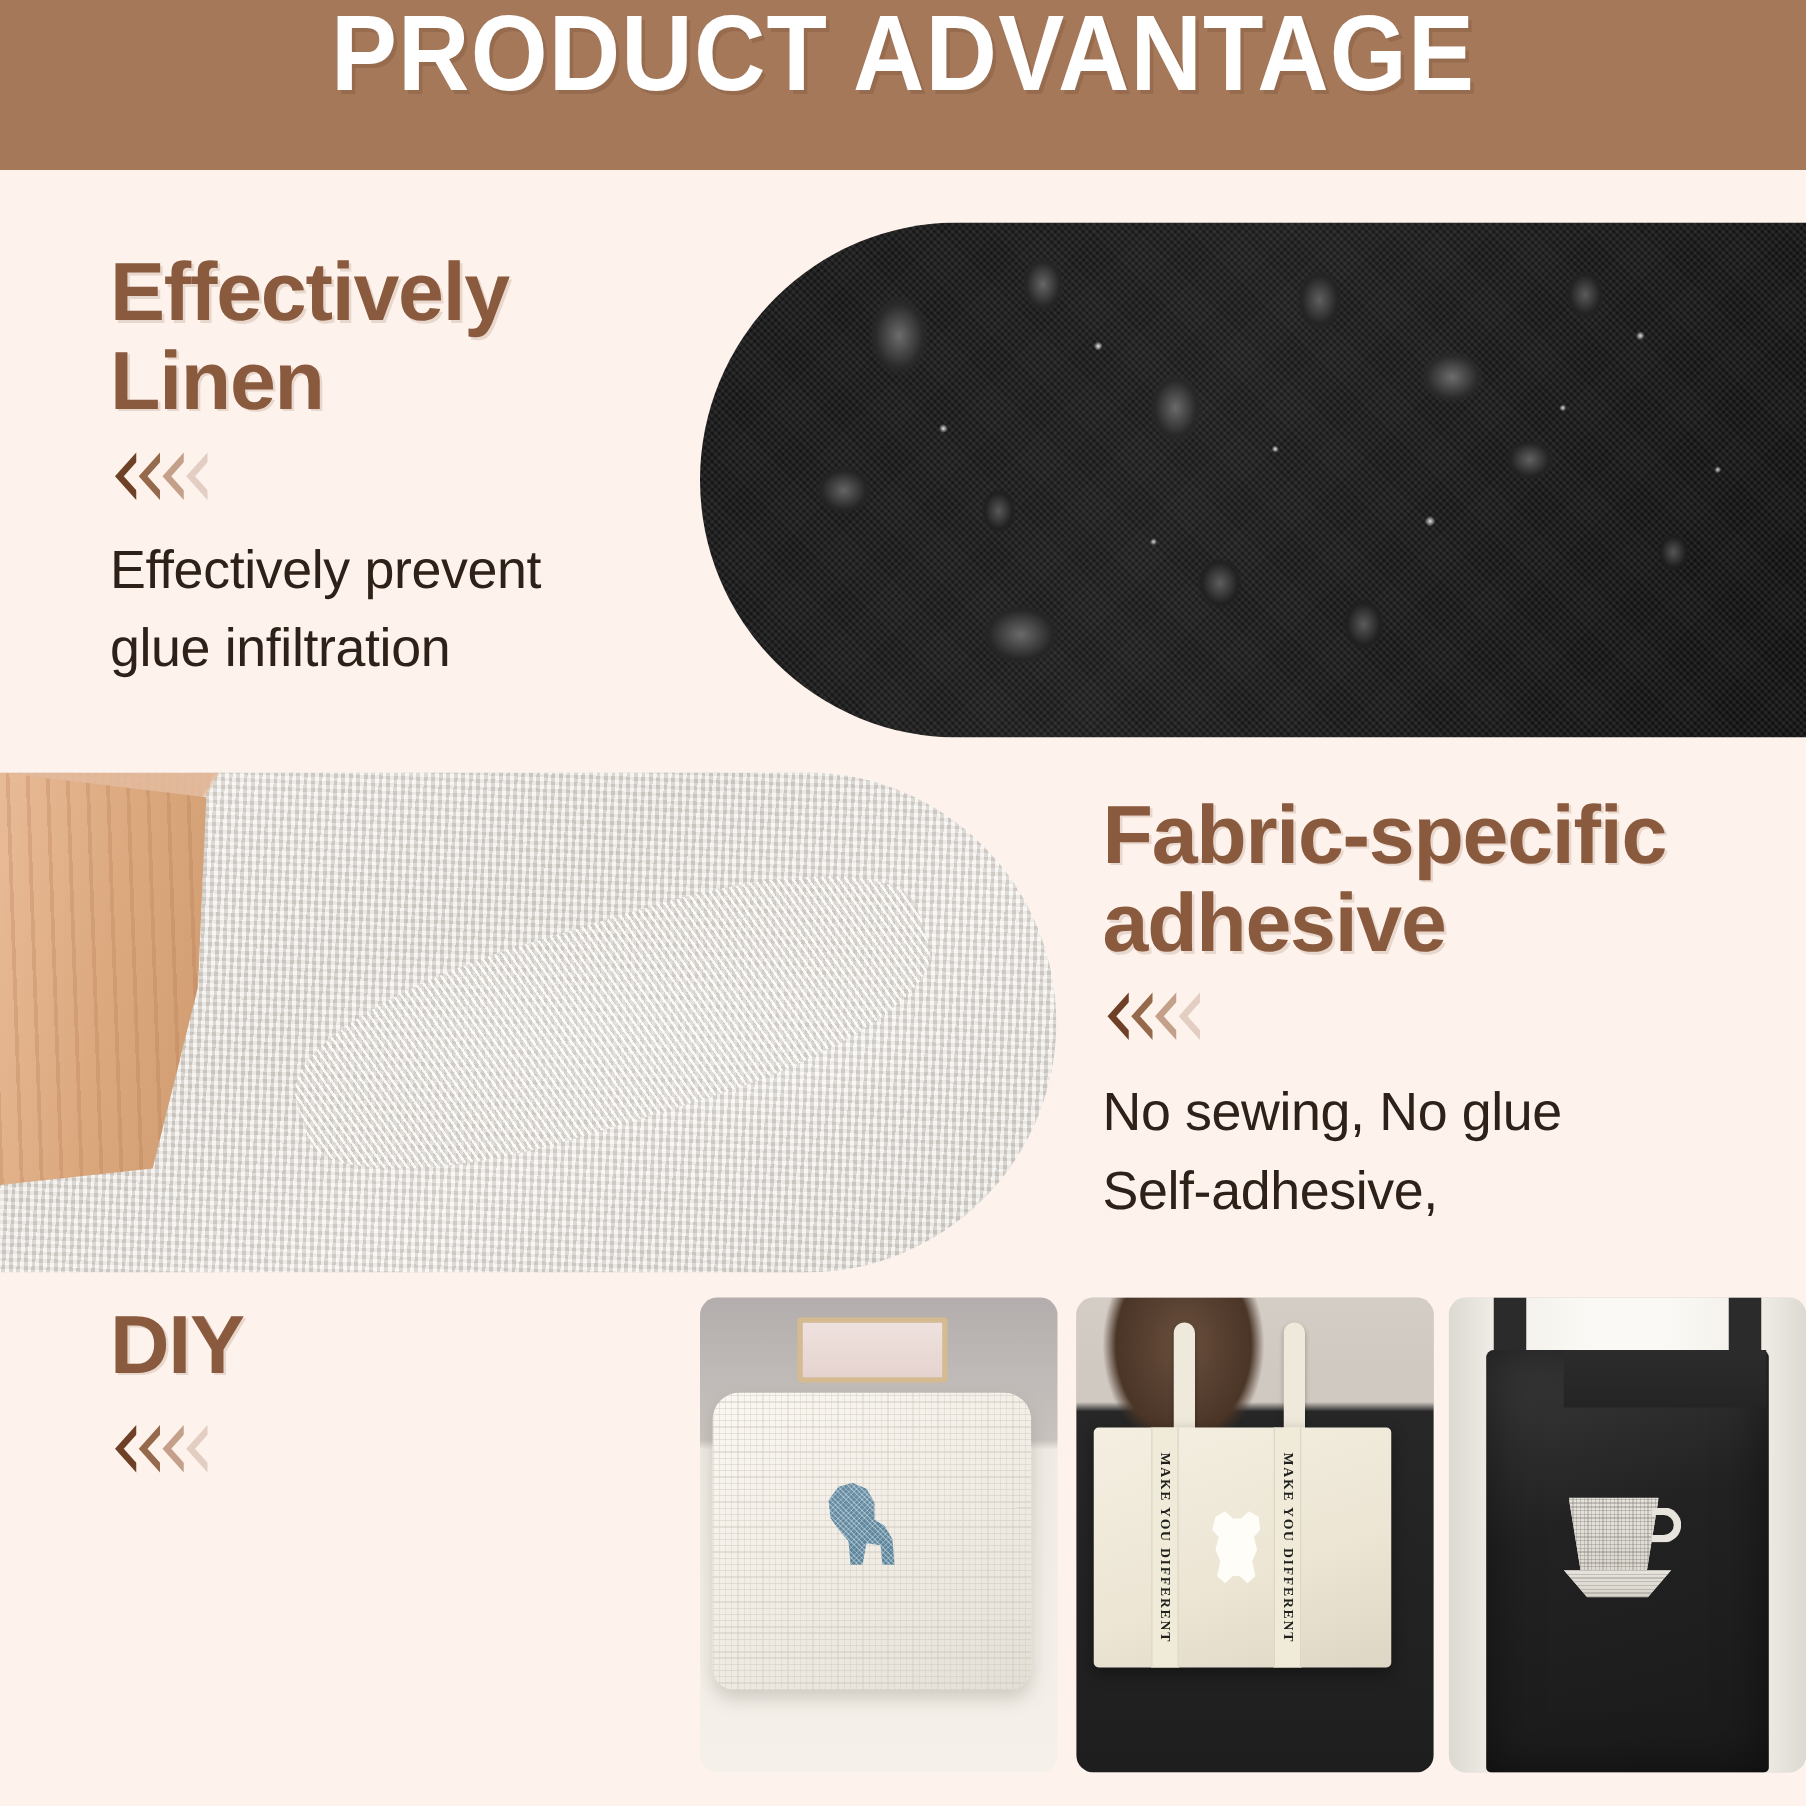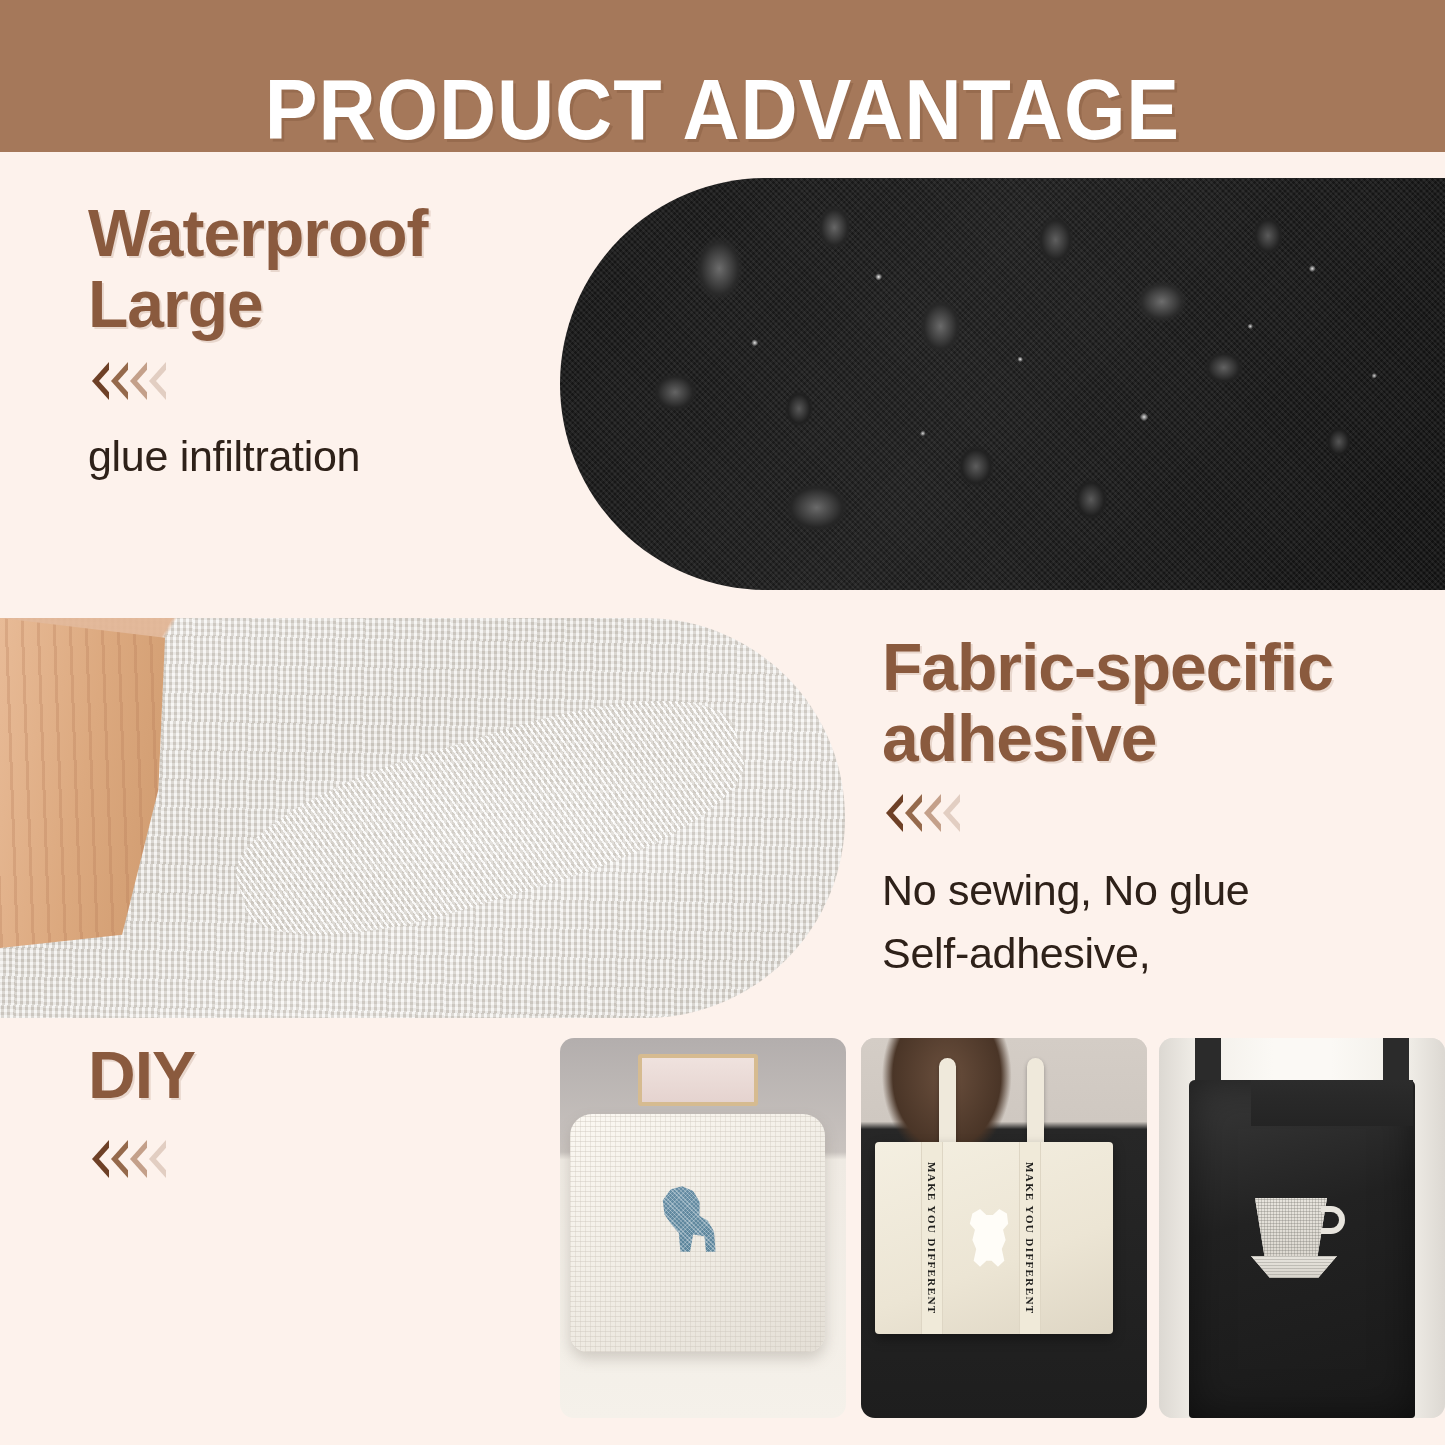--- a/index.html
+++ b/index.html
@@ -6,23 +6,23 @@
   html,body{ background:#ffffff; }
   body{
     width:1445px; height:1445px;
     font-family:"Liberation Sans", sans-serif;
     background:#fdf2ec;
     position:relative; overflow:hidden;
   }
 
   
   .banner{
-    position:absolute; left:0; top:0; width:1445px; height:152px;
+    position:absolute; left:0; top:0; width:1445px; height:136px;
     background:#a5785a;
-    display:flex; align-items:flex-end; justify-content:center;
+    display:flex; align-items:flex-start; justify-content:center;
   }
   .banner-title{
     color:#ffffff;
     font-family:"Liberation Sans Narrow","Liberation Sans",sans-serif;
     font-weight:bold;
     font-size:86px;
     letter-spacing:1px;
     transform:scaleX(0.92);
     text-shadow:3px 3px 0 rgba(120,78,52,.30);
     white-space:nowrap;
@@ -212,27 +212,28 @@
 </head>
 <body>
 
 <div class="banner">
   <div class="banner-title">PRODUCT ADVANTAGE</div>
 </div>
 
 <div class="photo" id="img-waterproof"></div>
 
 <div id="txt-waterproof">
-  <div class="heading">Waterproof Large</div>
+  <div class="heading">Effectively Linen</div>
   <div class="chevrons">
     <span class="chev c1"></span>
     <span class="chev c2"></span>
     <span class="chev c3"></span>
     <span class="chev c4"></span>
   </div>
+  <div class="body-text">Effectively prevent</div>
   <div class="body-text">glue infiltration</div>
 </div>
 
 <div class="photo" id="img-linen">
   <div class="hand"></div>
   <div class="fray"></div>
 </div>
 
 <div id="txt-adhesive">
   <div class="heading">Fabric-specific adhesive</div>

